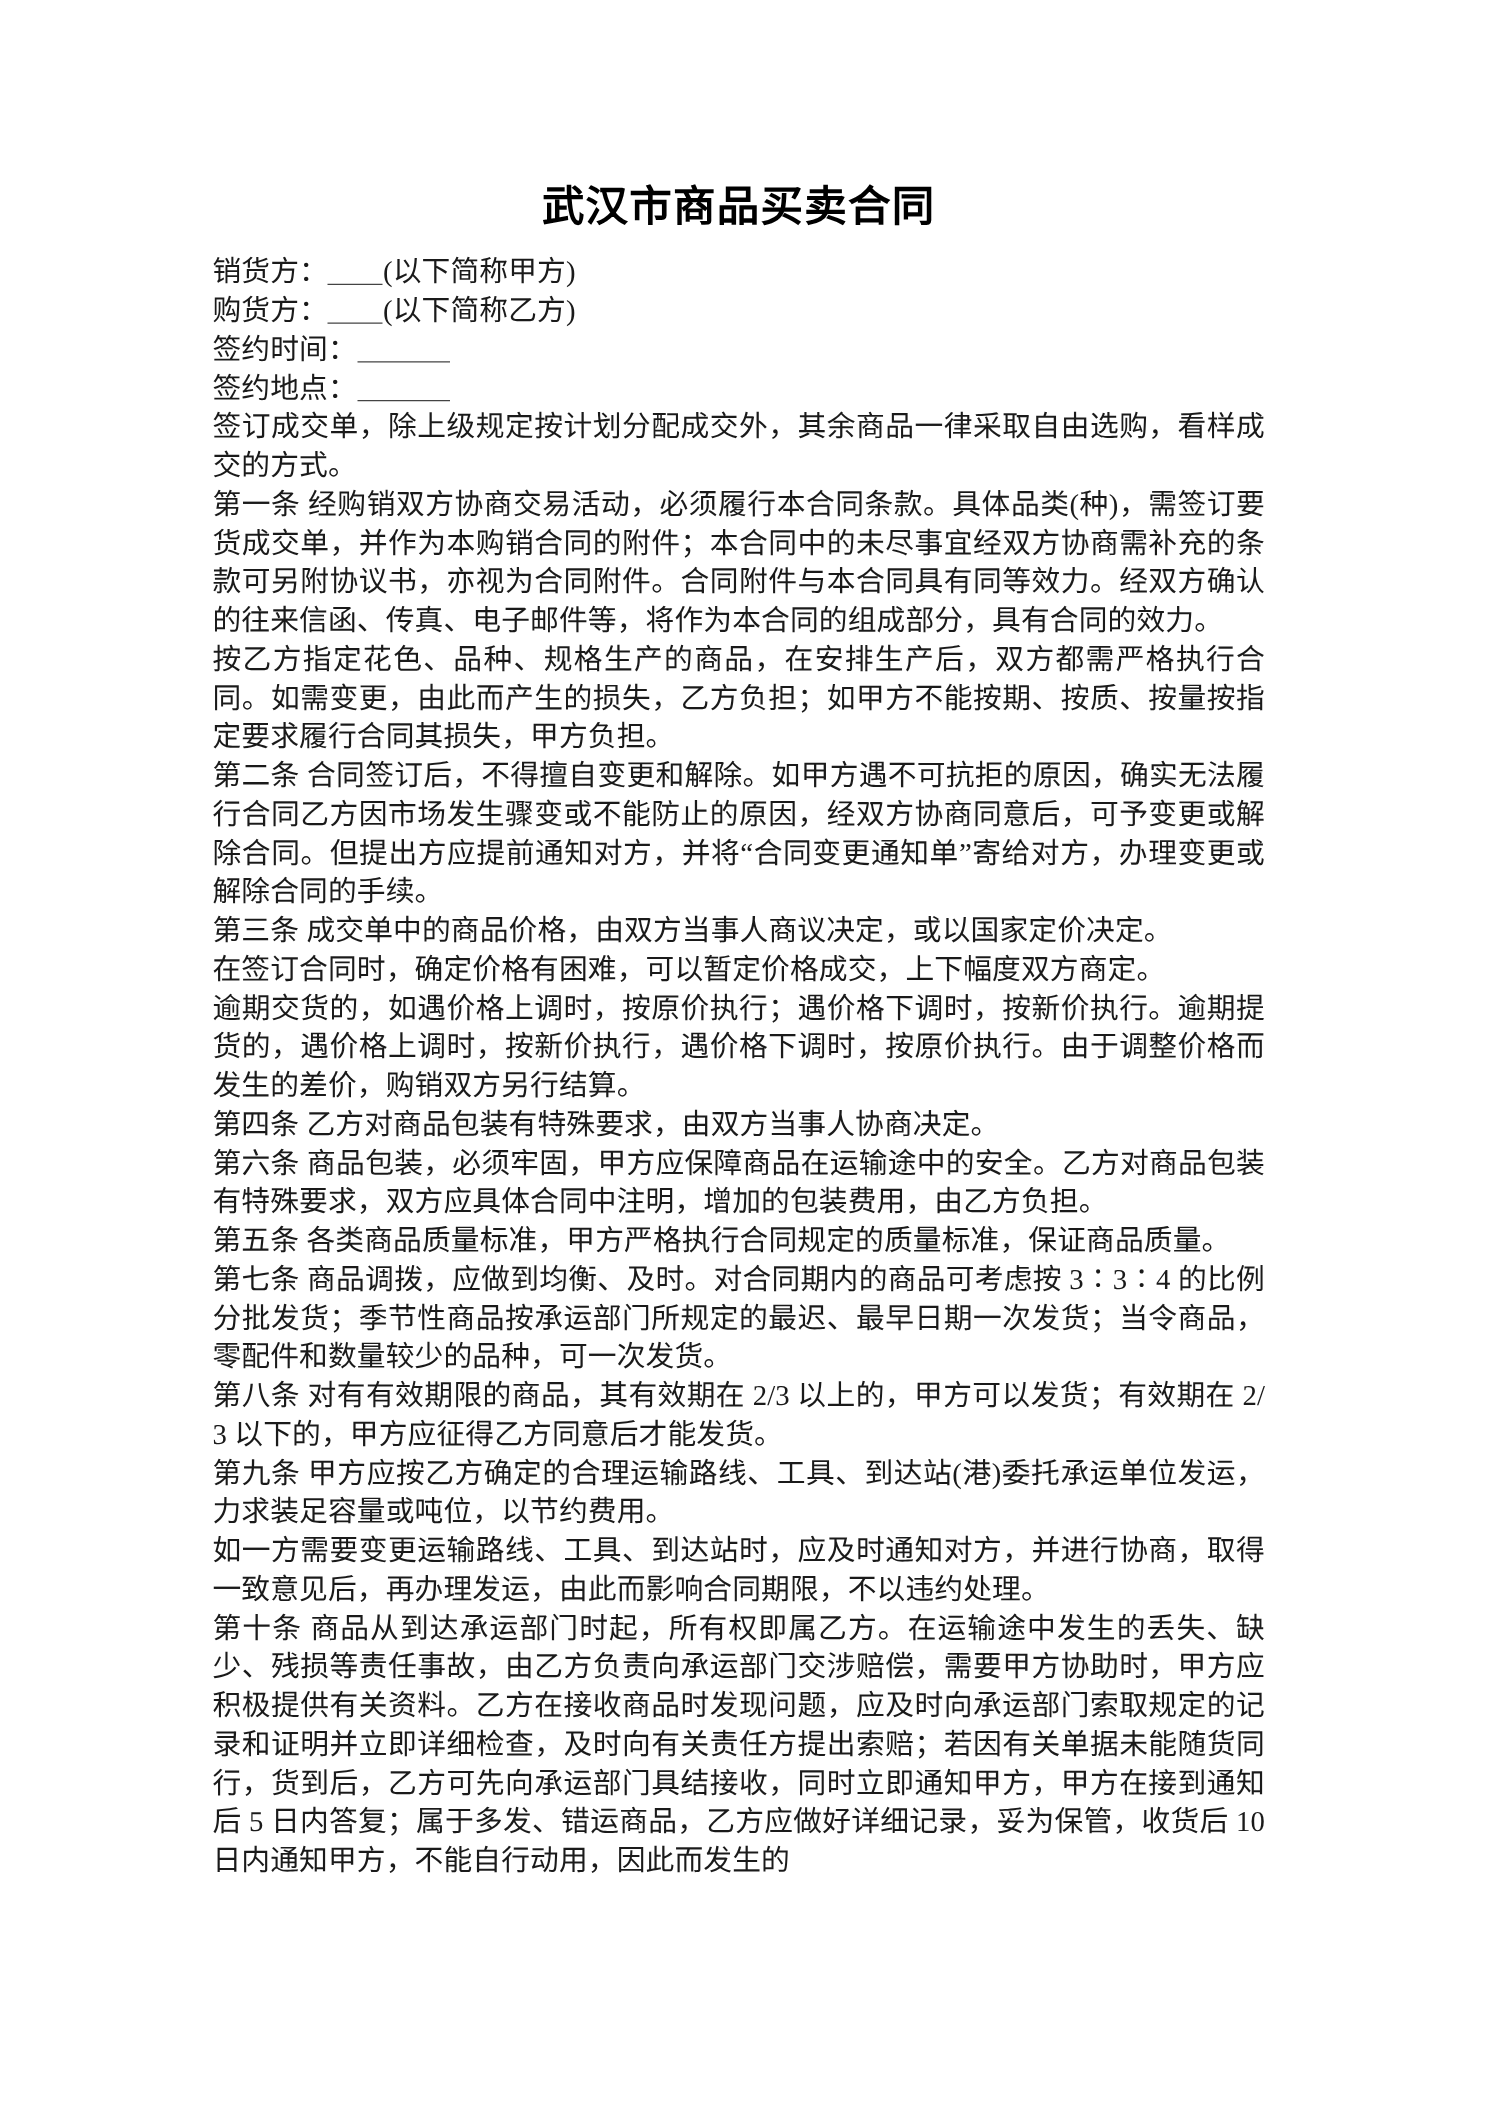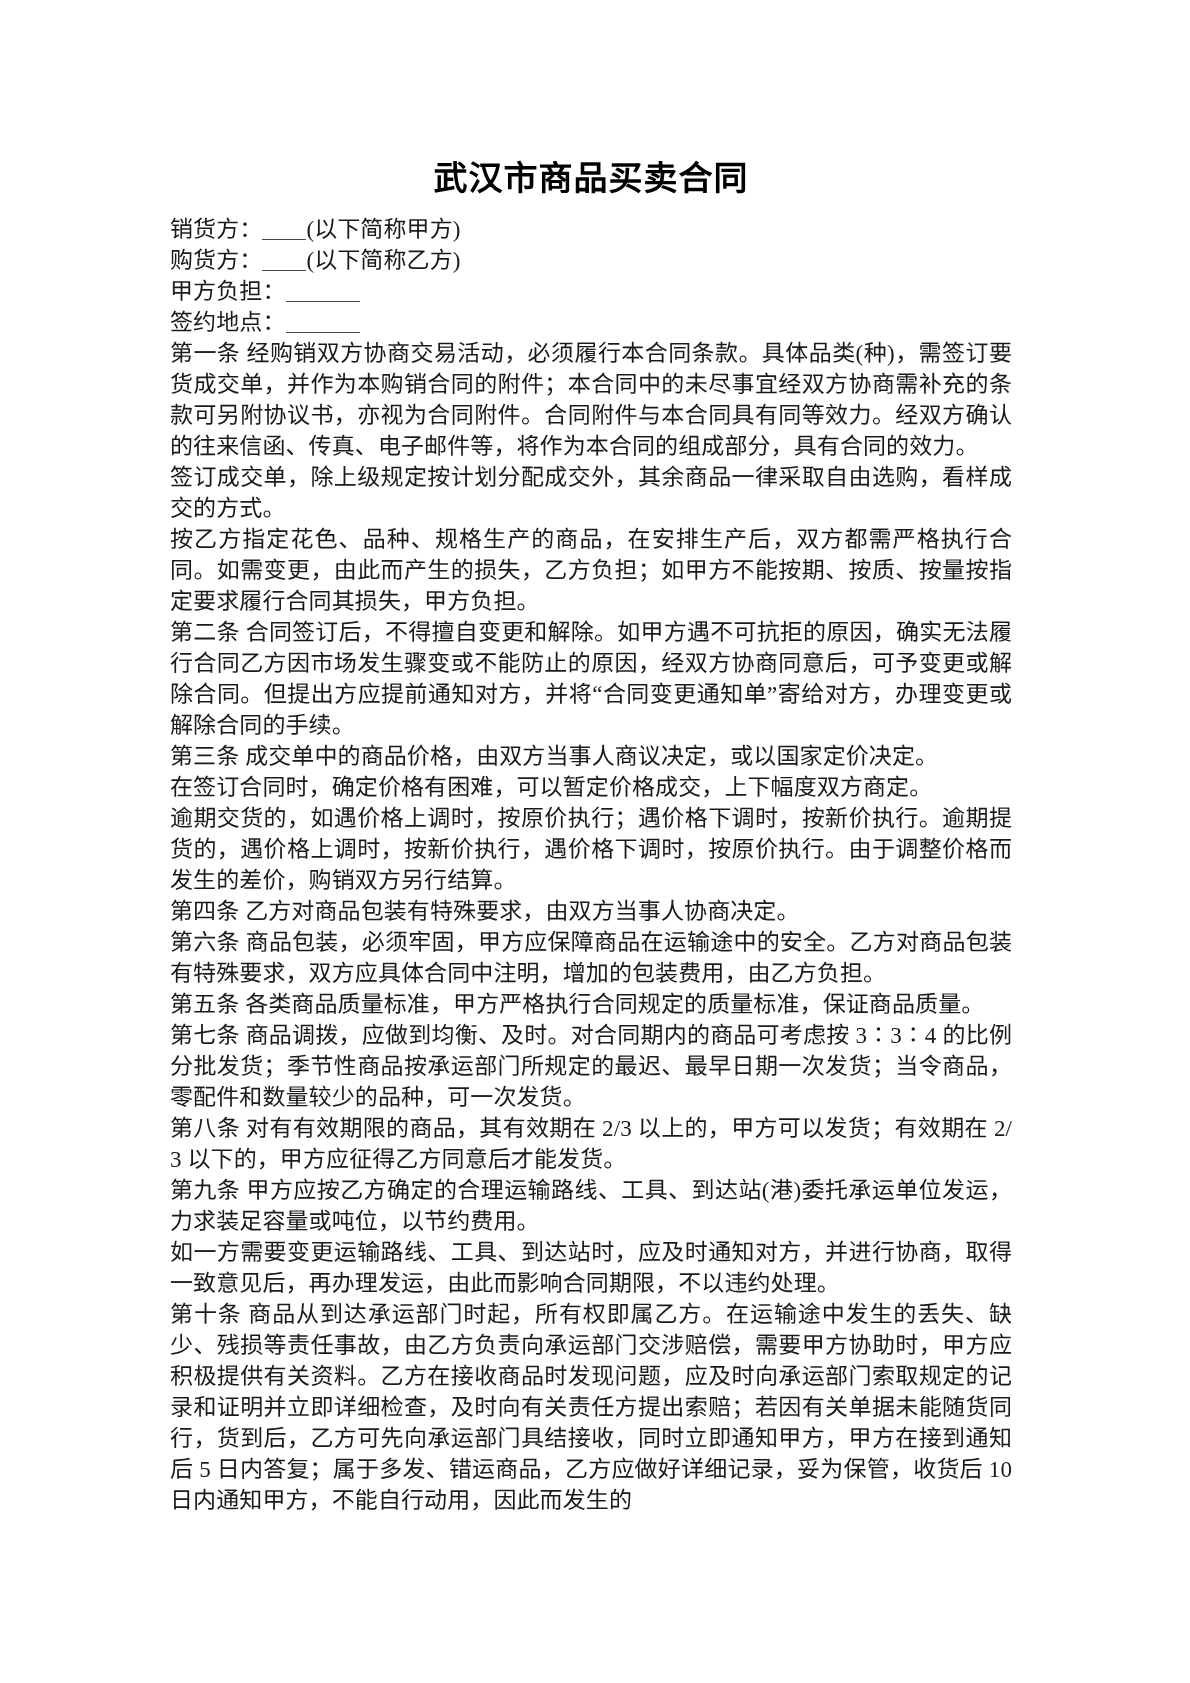--- a/index.html
+++ b/index.html
@@ -20,21 +20,21 @@
     width: 1190px;
     height: 1683px;
     background: #ffffff;
     box-sizing: border-box;
     padding: 0;
     overflow: hidden;
   }
   .doc-body {
     position: absolute;
     left: 170px;
-    top: 156px;
+    top: 144px;
     width: 842px;
   }
   .doc-title {
     font-family: "DejaVu Sans", "Liberation Sans", sans-serif;
     font-weight: 700;
     font-size: 34px;
     line-height: 44px;
     text-align: center;
     letter-spacing: 1px;
     margin: 0 0 14px 0;
@@ -72,29 +72,29 @@
   <div class="doc-body">
 
     <h1 class="doc-title">武汉市商品买卖合同</h1>
 
     <div class="meta-block">
 
       <p class="meta-line"><span>销货方：</span><span class="blank b-short"></span><span>(以下简称甲方)</span></p>
 
       <p class="meta-line"><span>购货方：</span><span class="blank b-short"></span><span>(以下简称乙方)</span></p>
 
-      <p class="meta-line"><span>甲方负担：</span><span class="blank b-long"></span><span></span></p>
+      <p class="meta-line"><span>签约时间：</span><span class="blank b-long"></span><span></span></p>
 
       <p class="meta-line"><span>签约地点：</span><span class="blank b-long"></span><span></span></p>
 
     </div>
 
     <div class="clauses">
+      <p class="para">签订成交单，除上级规定按计划分配成交外，其余商品一律采取自由选购，看样成交的方式。</p>
       <p class="para">第一条 经购销双方协商交易活动，必须履行本合同条款。具体品类(种)，需签订要货成交单，并作为本购销合同的附件；本合同中的未尽事宜经双方协商需补充的条款可另附协议书，亦视为合同附件。合同附件与本合同具有同等效力。经双方确认的往来信函、传真、电子邮件等，将作为本合同的组成部分，具有合同的效力。</p>
-      <p class="para">签订成交单，除上级规定按计划分配成交外，其余商品一律采取自由选购，看样成交的方式。</p>
       <p class="para">按乙方指定花色、品种、规格生产的商品，在安排生产后，双方都需严格执行合同。如需变更，由此而产生的损失，乙方负担；如甲方不能按期、按质、按量按指定要求履行合同其损失，甲方负担。</p>
       <p class="para">第二条 合同签订后，不得擅自变更和解除。如甲方遇不可抗拒的原因，确实无法履行合同乙方因市场发生骤变或不能防止的原因，经双方协商同意后，可予变更或解除合同。但提出方应提前通知对方，并将“合同变更通知单”寄给对方，办理变更或解除合同的手续。</p>
       <p class="para">第三条 成交单中的商品价格，由双方当事人商议决定，或以国家定价决定。</p>
       <p class="para">在签订合同时，确定价格有困难，可以暂定价格成交，上下幅度双方商定。</p>
       <p class="para">逾期交货的，如遇价格上调时，按原价执行；遇价格下调时，按新价执行。逾期提货的，遇价格上调时，按新价执行，遇价格下调时，按原价执行。由于调整价格而发生的差价，购销双方另行结算。</p>
       <p class="para">第四条 乙方对商品包装有特殊要求，由双方当事人协商决定。</p>
       <p class="para">第六条 商品包装，必须牢固，甲方应保障商品在运输途中的安全。乙方对商品包装有特殊要求，双方应具体合同中注明，增加的包装费用，由乙方负担。</p>
       <p class="para">第五条 各类商品质量标准，甲方严格执行合同规定的质量标准，保证商品质量。</p>
       <p class="para">第七条 商品调拨，应做到均衡、及时。对合同期内的商品可考虑按 3∶3∶4 的比例分批发货；季节性商品按承运部门所规定的最迟、最早日期一次发货；当令商品，零配件和数量较少的品种，可一次发货。</p>
       <p class="para">第八条 对有有效期限的商品，其有效期在 2/3 以上的，甲方可以发货；有效期在 2/3 以下的，甲方应征得乙方同意后才能发货。</p>

